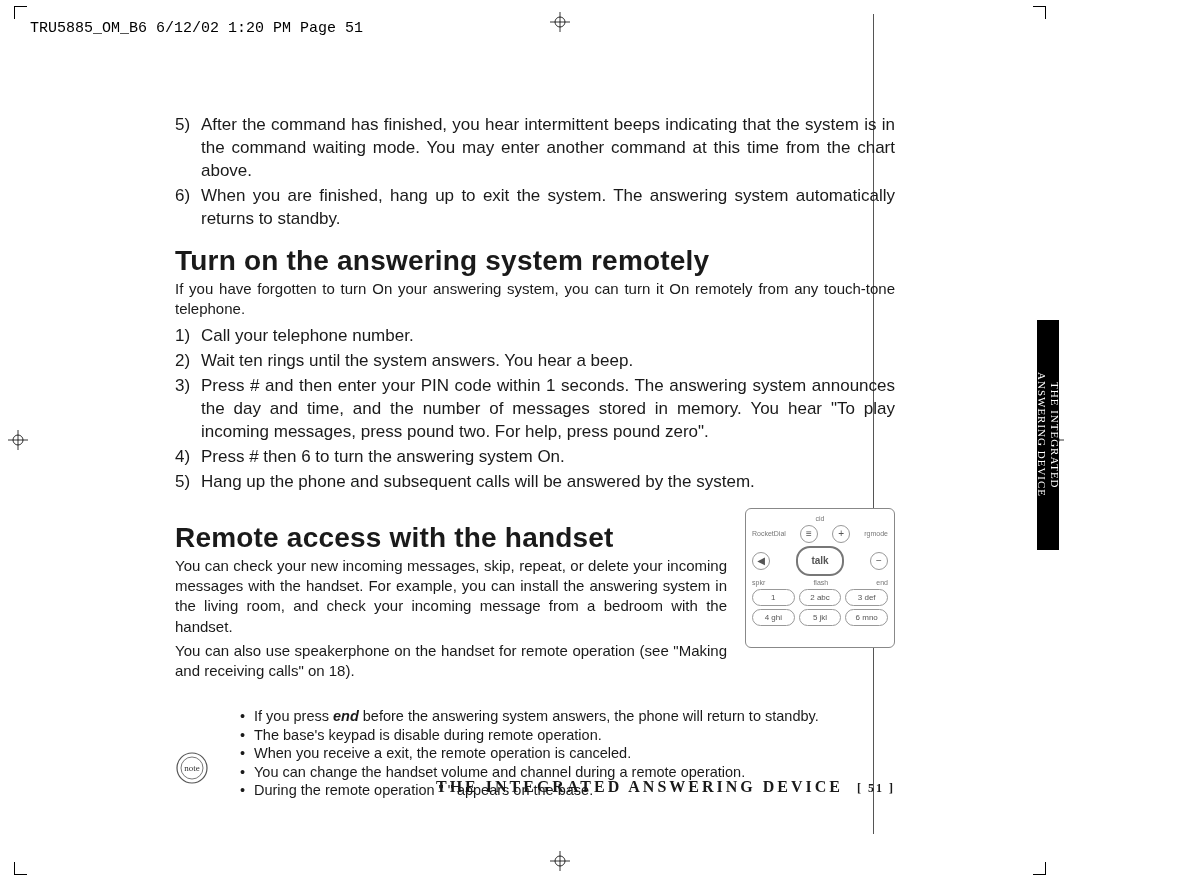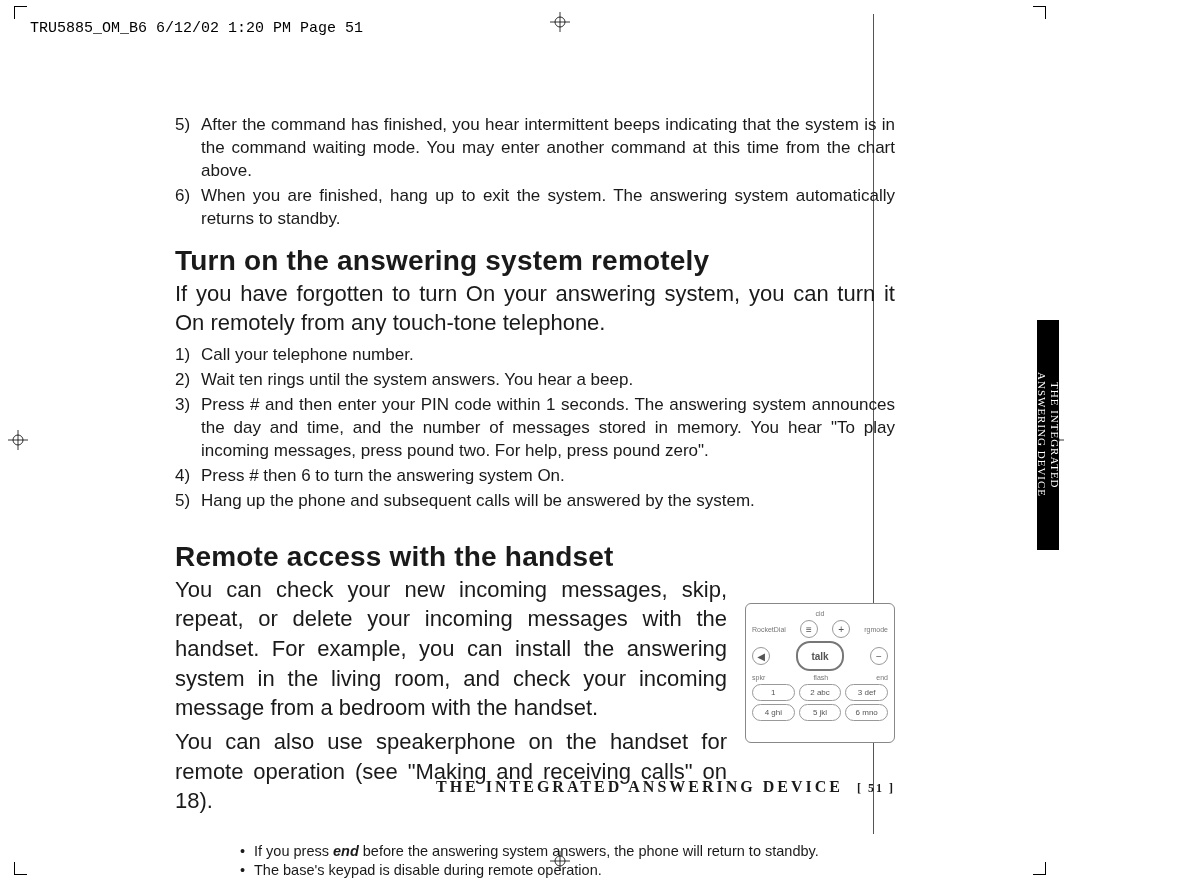--- a/index.html
+++ b/index.html
@@ -13,22 +13,22 @@
   .reg svg{display:block}
   .vrule{position:absolute;top:14px;right:290px;width:0;border-left:1px solid #555;height:820px}
   .sidetab{position:absolute;right:105px;top:320px;width:22px;height:230px;background:#000;color:#fff;font-family:Georgia,"Times New Roman",serif;font-size:11px;letter-spacing:1px;display:flex;align-items:center;justify-content:center}
   .sidetab .vt{writing-mode:vertical-rl;transform:rotate(0deg);text-align:center;line-height:1.2;white-space:pre}
   .body{position:absolute;left:175px;top:114px;width:720px}
   .ol{margin:0;padding:0;list-style:none}
   .ol .li{display:flex;font-size:17px;line-height:1.35;margin-bottom:2px}
   .ol .num{min-width:26px}
   .ol .txt{flex:1;text-align:justify}
   .h2{font-size:28px;font-weight:700;margin:14px 0 2px 0;letter-spacing:.2px}
-  .p{font-size:22px;line-height:1.35;margin:0 0 4px 0;text-align:justify}
-  .row{display:flex;gap:18px;align-items:center}
+  .p{font-size:15px;line-height:1.35;margin:0 0 4px 0;text-align:justify}
+  .row{display:flex;gap:18px;align-items:flex-start}
   .row .col{flex:1}
   .keypad{width:150px;height:140px;border:1px solid #888;border-radius:6px;padding:6px 6px 4px;box-sizing:border-box;background:#fff;font-size:8px;color:#555;display:flex;flex-direction:column;gap:3px}
   .kprow{display:flex;justify-content:space-between;align-items:center;gap:4px}
   .pill{border:1px solid #999;border-radius:10px;height:15px;flex:1;display:flex;align-items:center;justify-content:center;font-size:8px;background:#fff}
   .talk{border:2px solid #777;border-radius:14px;width:44px;height:26px;display:flex;align-items:center;justify-content:center;font-size:10px;font-weight:700}
   .circ{width:16px;height:16px;border:1px solid #999;border-radius:50%;display:flex;align-items:center;justify-content:center;font-size:10px}
   .tiny{font-size:7px;color:#777}
   .noteblk{position:relative;margin-top:22px;margin-left:48px}
   .noteicon{position:absolute;left:-48px;top:44px;width:34px;height:34px}
   .noteicon svg{display:block}

